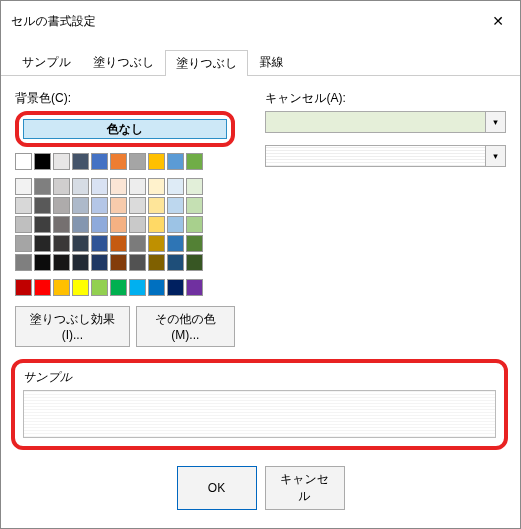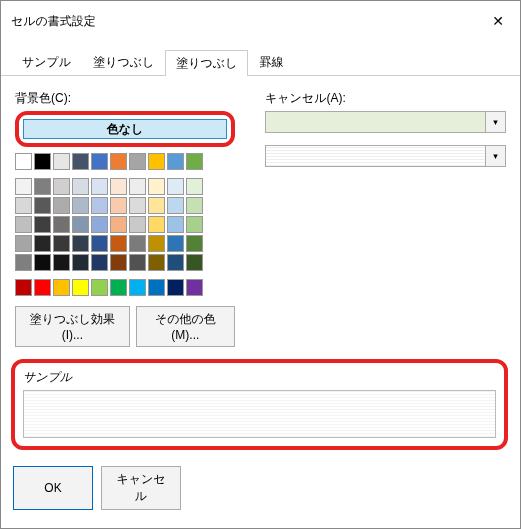--- a/index.html
+++ b/index.html
@@ -31,21 +31,21 @@
 .dropdown .dd-arrow { width: 20px; height: 22px; border: 1px solid #aaa; border-left: none; display: flex; align-items: center; justify-content: center; background: #f3f3f3; font-size: 9px; }
 
 .btn-row { display: flex; gap: 6px; margin-top: 10px; }
 .push-btn { padding: 4px 10px; border: 1px solid #aaa; background: #f3f3f3; font-size: 12px; }
 
 .sample-wrap { margin: 6px 12px 0 10px; font-style: italic; }
 .sample-hl { border: 4px solid #e82222; border-radius: 12px; padding: 6px 8px 8px 8px; }
 .sample-label { margin-bottom: 4px; }
 .sample-box { height: 48px; border: 1px solid #bbb; background: repeating-linear-gradient(0deg,#f4f4f4,#f4f4f4 1px,#fff 1px,#fff 3px); }
 
-.footer { display: flex; justify-content: flex-start; gap: 8px; padding: 16px 12px 10px 12px; }
+.footer { display: flex; justify-content: center; gap: 8px; padding: 16px 12px 10px 12px; }
 .footer .push-btn { width: 80px; text-align: center; }
 .footer .push-btn.primary { border: 1px solid #0067c0; }
 </style>
 </head>
 <body>
 
 <div class="titlebar">
   <span class="title">セルの書式設定</span>
   <span class="close">✕</span>
 </div>

